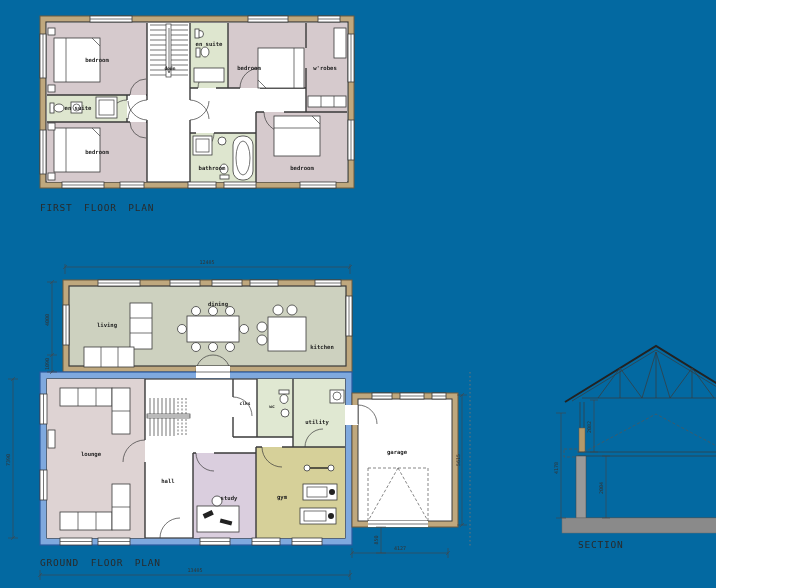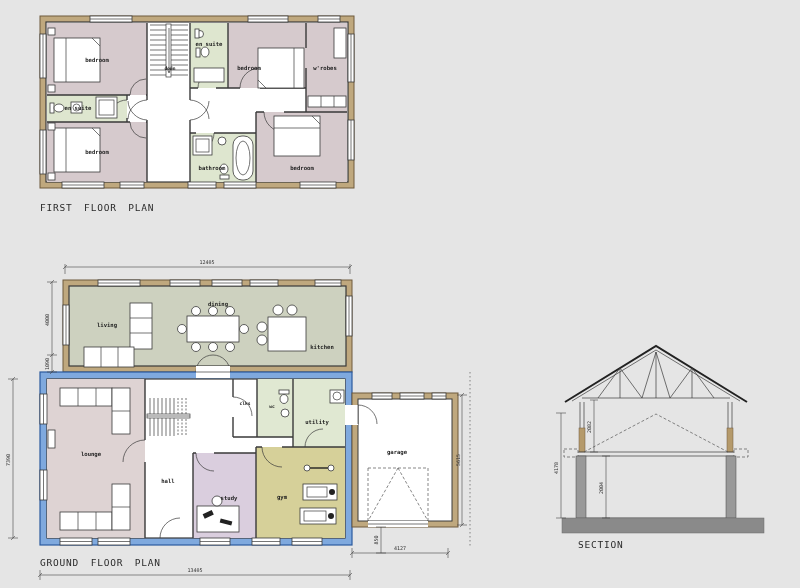--- a/index.html
+++ b/index.html
@@ -1,16 +1,16 @@
 <!DOCTYPE html>
 <html><head>
 <meta charset="utf-8">
 <style>
   html,body{margin:0;padding:0;background:#ffffff;}
-  #sheet{position:relative;width:800px;height:588px;background:#e5e5e5;overflow:hidden;
+  #sheet{position:relative;width:716px;height:588px;background:#0369a1;overflow:hidden;
          font-family:"DejaVu Sans Mono", monospace;}
   svg text{fill:#1c1c1c;}
   .rlbl{font:700 5.6px "DejaVu Sans Mono", monospace;}
   .slbl{font:700 4.6px "DejaVu Sans Mono", monospace;}
   .dim{font:400 5px "DejaVu Sans Mono", monospace;fill:#333;}
   .ttl{font:400 9.5px "DejaVu Sans Mono", monospace;letter-spacing:.8px;word-spacing:5px;fill:#2a2a2a;}
   .wall{stroke:#3a3a3a;stroke-width:1.4;fill:none;}
   .thin{stroke:#3a3a3a;stroke-width:.7;fill:none;}
   .furn{fill:#ffffff;stroke:#3a3a3a;stroke-width:.8;}
   .dimln{stroke:#444;stroke-width:.6;fill:none;}

